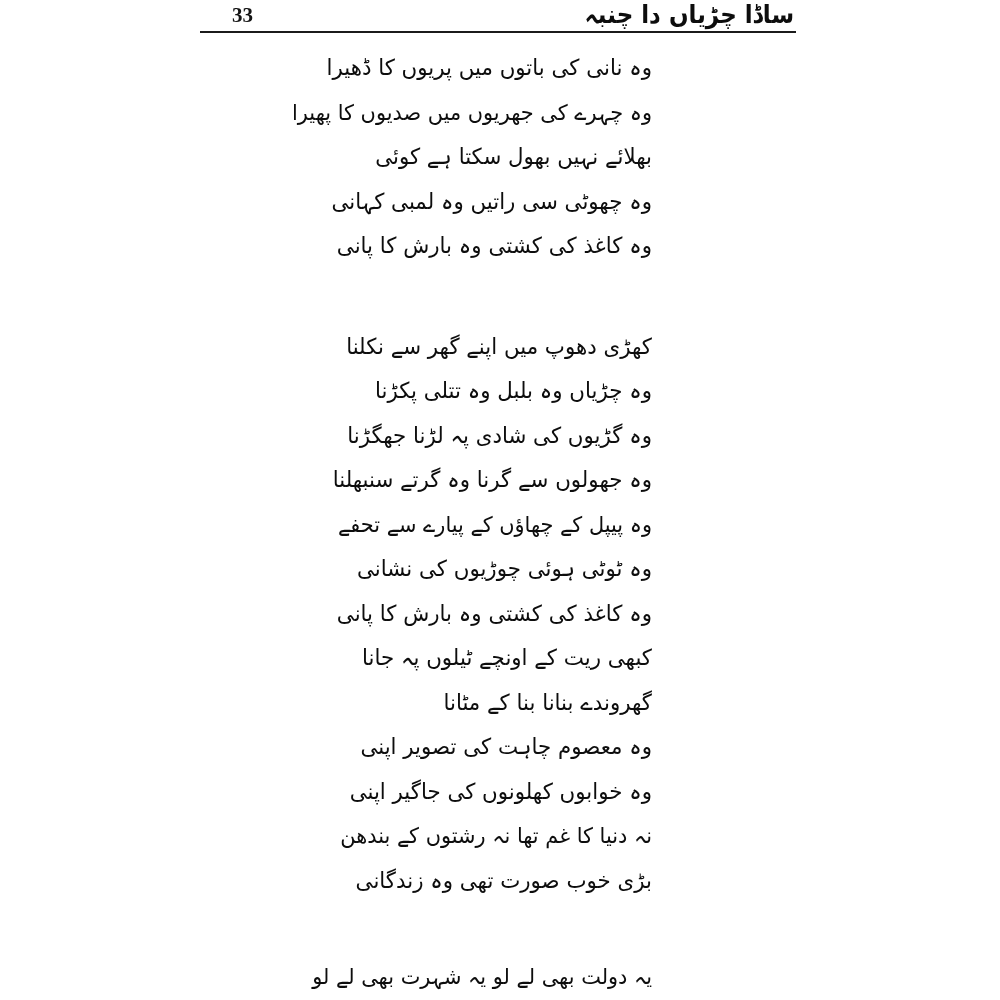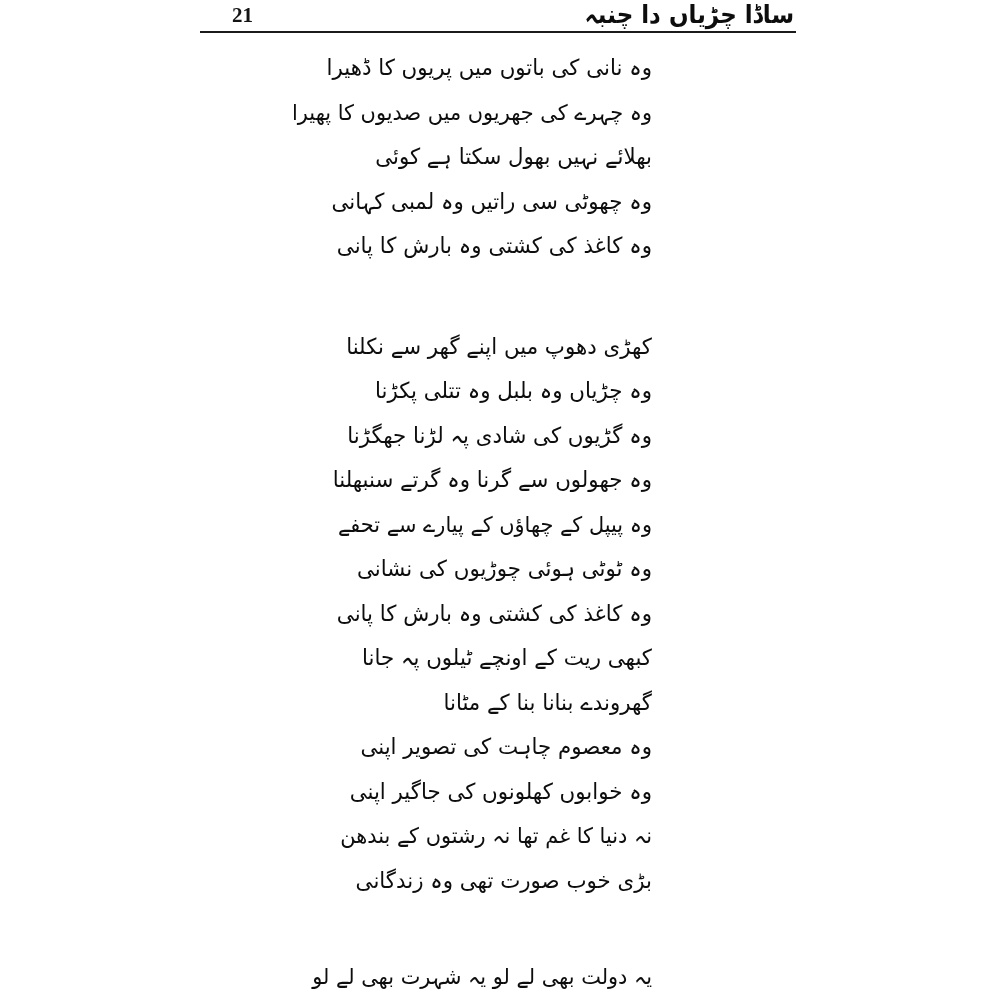--- a/index.html
+++ b/index.html
@@ -115,21 +115,21 @@
   .verse-line.wide {
     letter-spacing: 1.6px;
   }
 </style>
 </head>
 <body>
 
 <div class="page">
 
   <div class="header">
-    <div class="page-number">21</div>
+    <div class="page-number">33</div>
     <div class="book-title">ساڈا چڑیاں دا چنبہ</div>
   </div>
   <div class="header-rule"></div>
 
   <div class="poem">
 
     <div class="stanza s1">
       <div class="verse-line">وہ نانی کی باتوں میں پریوں کا ڈھیرا</div>
       <div class="verse-line tight">وہ چہرے کی جھریوں میں صدیوں کا پھیرا</div>
       <div class="verse-line wide">بھلائے نہیں بھول سکتا ہے کوئی</div>

